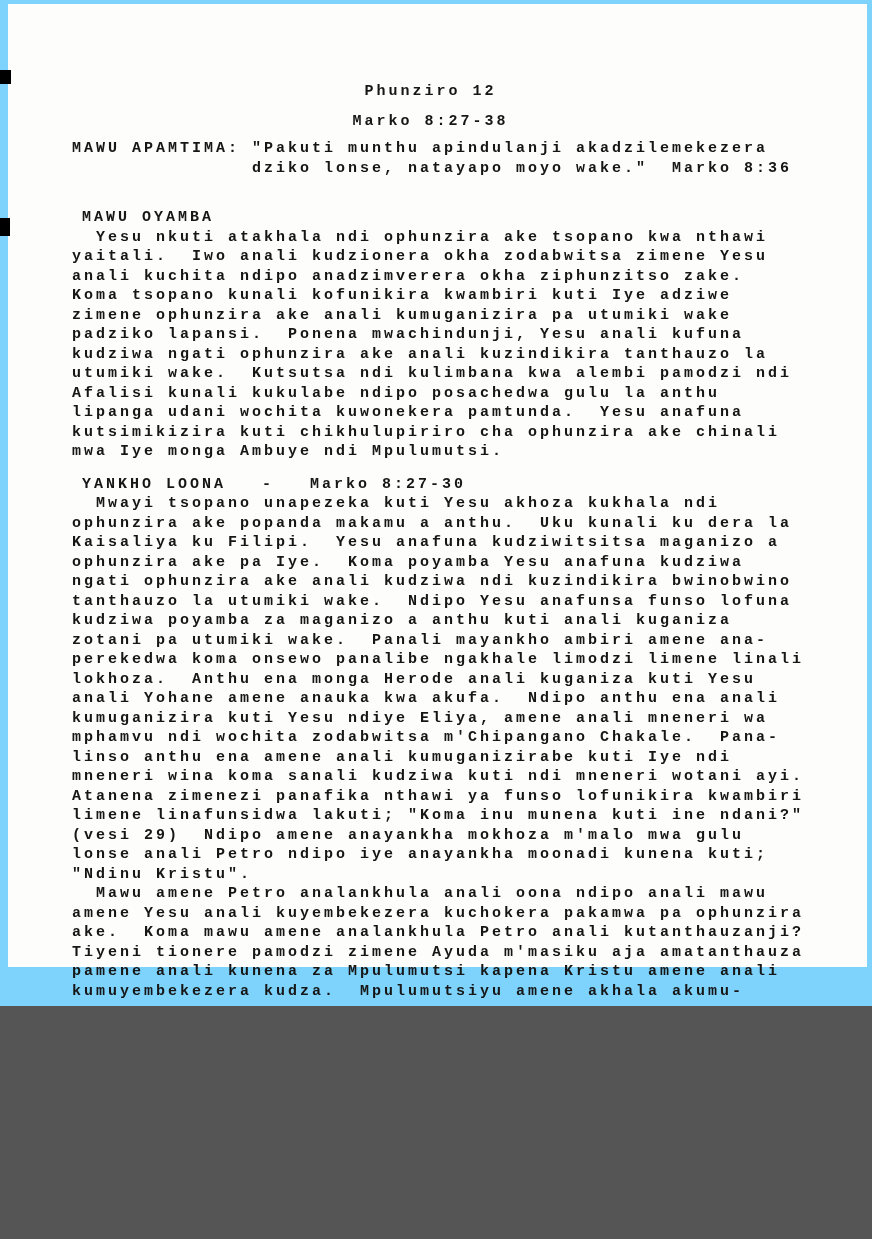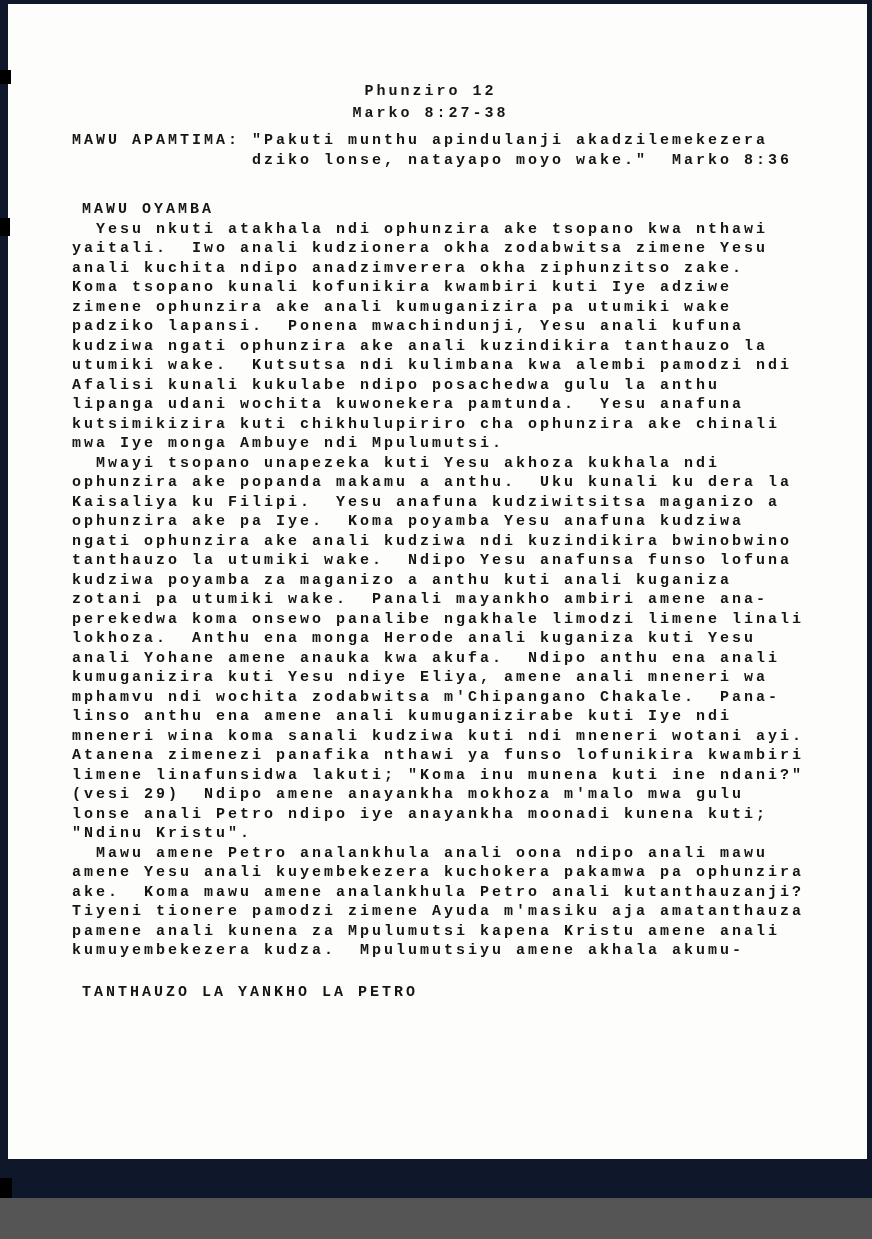--- a/index.html
+++ b/index.html
@@ -3,22 +3,22 @@
 <meta charset="utf-8">
 <style>
   html, body {
     margin: 0;
     padding: 0;
     background: #555;
   }
   .frame {
     position: relative;
     width: 872px;
-    height: 1198px;
-    background: #0f172a;
+    height: 1006px;
+    background: #7dd3fc;
     overflow: hidden;
   }
   .page {
     position: absolute;
     left: 8px;
     top: 4px;
     right: 5px;
     bottom: 39px;
     background: #fdfdfc;
     box-sizing: border-box;
@@ -32,21 +32,21 @@
   }
   .pre {
     white-space: pre;
     margin: 0;
   }
   .centered {
     text-align: center;
   }
   .title-block .lesson   { margin-top: 0; }
   .title-block .title    { margin-top: 21px; }
-  .title-block .ref      { margin-top: 2px; }
+  .title-block .ref      { margin-top: 10px; }
   .memory-verse          { margin-top: 8px; }
   .section .heading      { margin: 0; padding-left: 10px; }
   .section-1 .heading    { margin-top: 30px; }
   .section-2 .heading    { margin-top: 13px; }
   .section-3 .heading    { margin-top: 22px; }
   .page-number           { margin-top: 68px; }
   
   .blob {
     position: absolute;
     background: #000;
@@ -76,20 +76,21 @@
 padziko lapansi.  Ponena mwachindunji, Yesu anali kufuna
 kudziwa ngati ophunzira ake anali kuzindikira tanthauzo la
 utumiki wake.  Kutsutsa ndi kulimbana kwa alembi pamodzi ndi
 Afalisi kunali kukulabe ndipo posachedwa gulu la anthu
 lipanga udani wochita kuwonekera pamtunda.  Yesu anafuna
 kutsimikizira kuti chikhulupiriro cha ophunzira ake chinali
 mwa Iye monga Ambuye ndi Mpulumutsi.</div>
     </div>
 
     <div class="section section-2">
+      <div class="pre heading">YANKHO LOONA   -   Marko 8:27-30</div>
       <div class="pre body">  Mwayi tsopano unapezeka kuti Yesu akhoza kukhala ndi
 ophunzira ake popanda makamu a anthu.  Uku kunali ku dera la
 Kaisaliya ku Filipi.  Yesu anafuna kudziwitsitsa maganizo a
 ophunzira ake pa Iye.  Koma poyamba Yesu anafuna kudziwa
 ngati ophunzira ake anali kudziwa ndi kuzindikira bwinobwino
 tanthauzo la utumiki wake.  Ndipo Yesu anafunsa funso lofuna
 kudziwa poyamba za maganizo a anthu kuti anali kuganiza
 zotani pa utumiki wake.  Panali mayankho ambiri amene ana-
 perekedwa koma onsewo panalibe ngakhale limodzi limene linali
 lokhoza.  Anthu ena monga Herode anali kuganiza kuti Yesu

